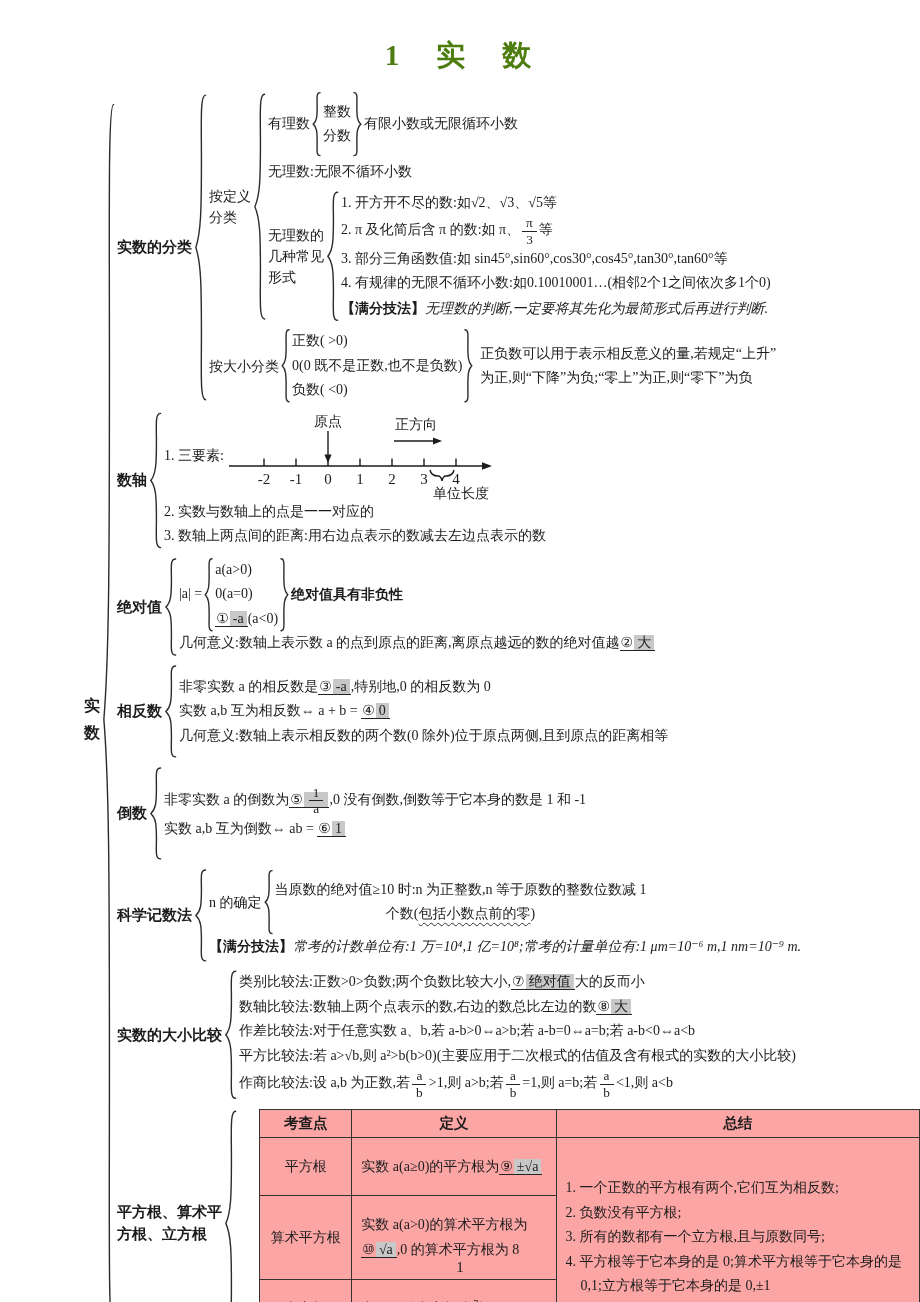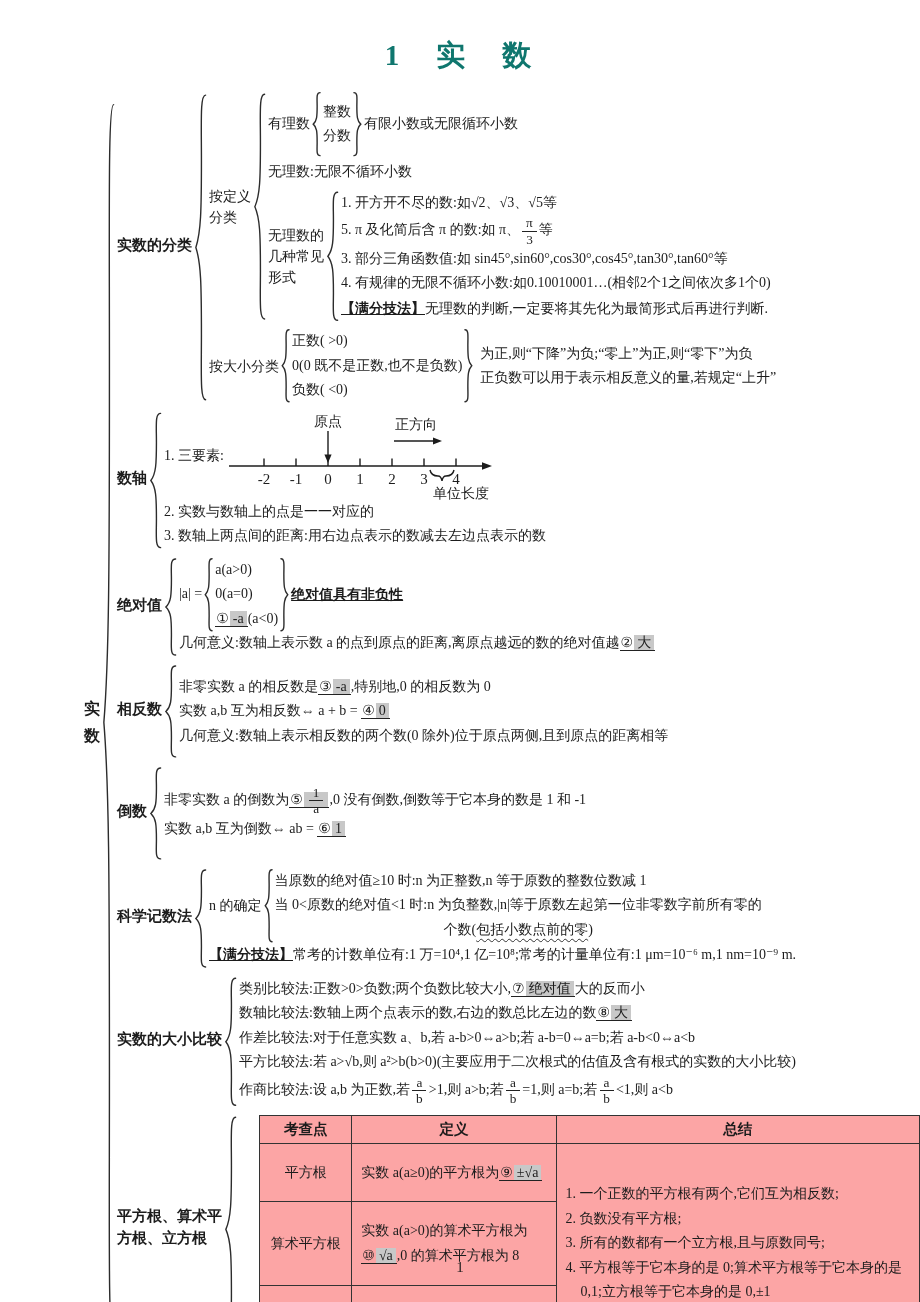--- a/index.html
+++ b/index.html
@@ -4,45 +4,45 @@
 <style>
   * { margin:0; padding:0; box-sizing:border-box; }
   html,body { background:#ffffff; }
   body {
     width:920px; height:1302px; position:relative; overflow:hidden;
     font-family:"Liberation Serif","DejaVu Serif",serif;
     color:#1c1c1c; font-size:14px;
   }
   .title {
     text-align:center; padding-top:36px; font-size:29px; font-weight:bold;
-    letter-spacing:4px; color:#0f766e;
+    letter-spacing:4px; color:#4d7c0f;
   }
   .root { display:flex; align-items:stretch; margin:16px 0 0 84px; }
   .root-label {
     display:flex; flex-direction:column; justify-content:center;
     font-family:"Liberation Sans","DejaVu Sans",sans-serif; font-weight:bold;
     font-size:16px; line-height:1.7;
   }
   .branches { display:flex; flex-direction:column; }
   .branch { display:flex; align-items:center; margin-bottom:9px; }
   .row { display:flex; align-items:center; }
   .col { display:flex; flex-direction:column; justify-content:center; }
   .lbl {
-    font-family:Liberation Mono, monospace; font-weight:bold;
+    font-family:Liberation Serif, serif; font-weight:bold;
     white-space:nowrap; font-size:15px; line-height:1.5;
   }
   .sublbl { white-space:nowrap; line-height:1.5; }
   .ln { line-height:1.75; white-space:nowrap; }
   .brace { width:13px; flex:none; align-self:stretch; margin:0 2px; min-height:30px; }
   .brace svg { width:100%; height:100%; display:block; overflow:visible; }
   .brace path { fill:none; stroke:#2c2c2c; stroke-width:1.4; vector-effect:non-scaling-stroke; stroke-linecap:round; }
   .brace.r { transform:scaleX(-1); }
   .brace.sm { width:9px; }
-  .hd { font-family:"Liberation Sans","DejaVu Sans",sans-serif; font-weight:bold;text-decoration:underline; }
-  .kai { }
+  .hd { font-family:"Liberation Sans","DejaVu Sans",sans-serif; font-weight:bold; }
+  .kai { font-style:italic; }
   .ans { border-bottom:1.3px solid #222; padding:0 1px; white-space:nowrap; }
   .fill { background:#c8c8c8; padding:0 3px; }
   .circ { padding-right:1px; }
   .wavy { text-decoration:underline wavy #333 1px; text-underline-offset:4px; }
   .frac {
     display:inline-flex; flex-direction:column; align-items:center;
     line-height:1.15; vertical-align:middle; margin:0 2px; font-size:0.95em;
   }
   .frac .fnum { border-bottom:1.1px solid #222; padding:0 4px; }
   .frac .fden { padding:0 4px; }
@@ -136,21 +136,21 @@
                   <span class="sublbl">形式</span>
                 </div>
                 <div class="brace">
                     <svg viewBox="0 0 14 100" preserveAspectRatio="none">
                       <path d="M12.5 1 C6.5 1 8 9 8 22 C8 38 7.5 45 2 50 C7.5 55 8 62 8 78 C8 91 6.5 99 12.5 99"></path>
                     </svg>
                   </div>
                 <div class="col">
                   <div class="ln">1. 开方开不尽的数:如√2、√3、√5等</div>
                   <div class="ln">
-                    <span>5. π 及化简后含 π 的数:如 π、</span><span class="frac">
+                    <span>2. π 及化简后含 π 的数:如 π、</span><span class="frac">
                         <span class="fnum">π</span>
                         <span class="fden">3</span>
                       </span><span>等</span>
                   </div>
                   <div class="ln">3. 部分三角函数值:如 sin45°,sin60°,cos30°,cos45°,tan30°,tan60°等</div>
                   <div class="ln">4. 有规律的无限不循环小数:如0.10010001…(相邻2个1之间依次多1个0)</div>
                   <div class="ln">
                     <span class="hd">【满分技法】</span><span class="kai">无理数的判断,一定要将其先化为最简形式后再进行判断.</span>
                   </div>
                 </div>
@@ -169,22 +169,22 @@
               <span class="ln">正数( &gt;0)</span>
               <span class="ln">0(0 既不是正数,也不是负数)</span>
               <span class="ln">负数( &lt;0)</span>
             </div>
             <div class="brace sm r">
                 <svg viewBox="0 0 14 100" preserveAspectRatio="none">
                   <path d="M12.5 1 C6.5 1 8 9 8 22 C8 38 7.5 45 2 50 C7.5 55 8 62 8 78 C8 91 6.5 99 12.5 99"></path>
                 </svg>
               </div>
             <div class="col note">
+              <span class="ln">正负数可以用于表示相反意义的量,若规定“上升”</span>
               <span class="ln">为正,则“下降”为负;“零上”为正,则“零下”为负</span>
-              <span class="ln">正负数可以用于表示相反意义的量,若规定“上升”</span>
             </div>
           </div>
 
         </div>
       </div>
 
       <div class="branch">
         <span class="lbl">数轴</span>
         <div class="brace">
             <svg viewBox="0 0 14 100" preserveAspectRatio="none">
@@ -307,21 +307,20 @@
         <div class="col">
           <div class="row">
             <span class="sublbl">n 的确定</span>
             <div class="brace sm">
                 <svg viewBox="0 0 14 100" preserveAspectRatio="none">
                   <path d="M12.5 1 C6.5 1 8 9 8 22 C8 38 7.5 45 2 50 C7.5 55 8 62 8 78 C8 91 6.5 99 12.5 99"></path>
                 </svg>
               </div>
             <div class="col">
               <div class="ln">当原数的绝对值≥10 时:n 为正整数,n 等于原数的整数位数减 1</div>
-              <div class="ln">当 0&lt;原数的绝对值&lt;1 时:n 为负整数,|n|等于原数左起第一位非零数字前所有零的</div>
               <div class="ln" style="text-align:center">
                 <span>个数(</span><span class="wavy">包括小数点前的零</span><span>)</span>
               </div>
             </div>
           </div>
           <div class="ln">
             <span class="hd">【满分技法】</span><span class="kai">常考的计数单位有:1 万=10⁴,1 亿=10⁸;常考的计量单位有:1 μm=10⁻⁶ m,1 nm=10⁻⁹ m.</span>
           </div>
         </div>
       </div>

